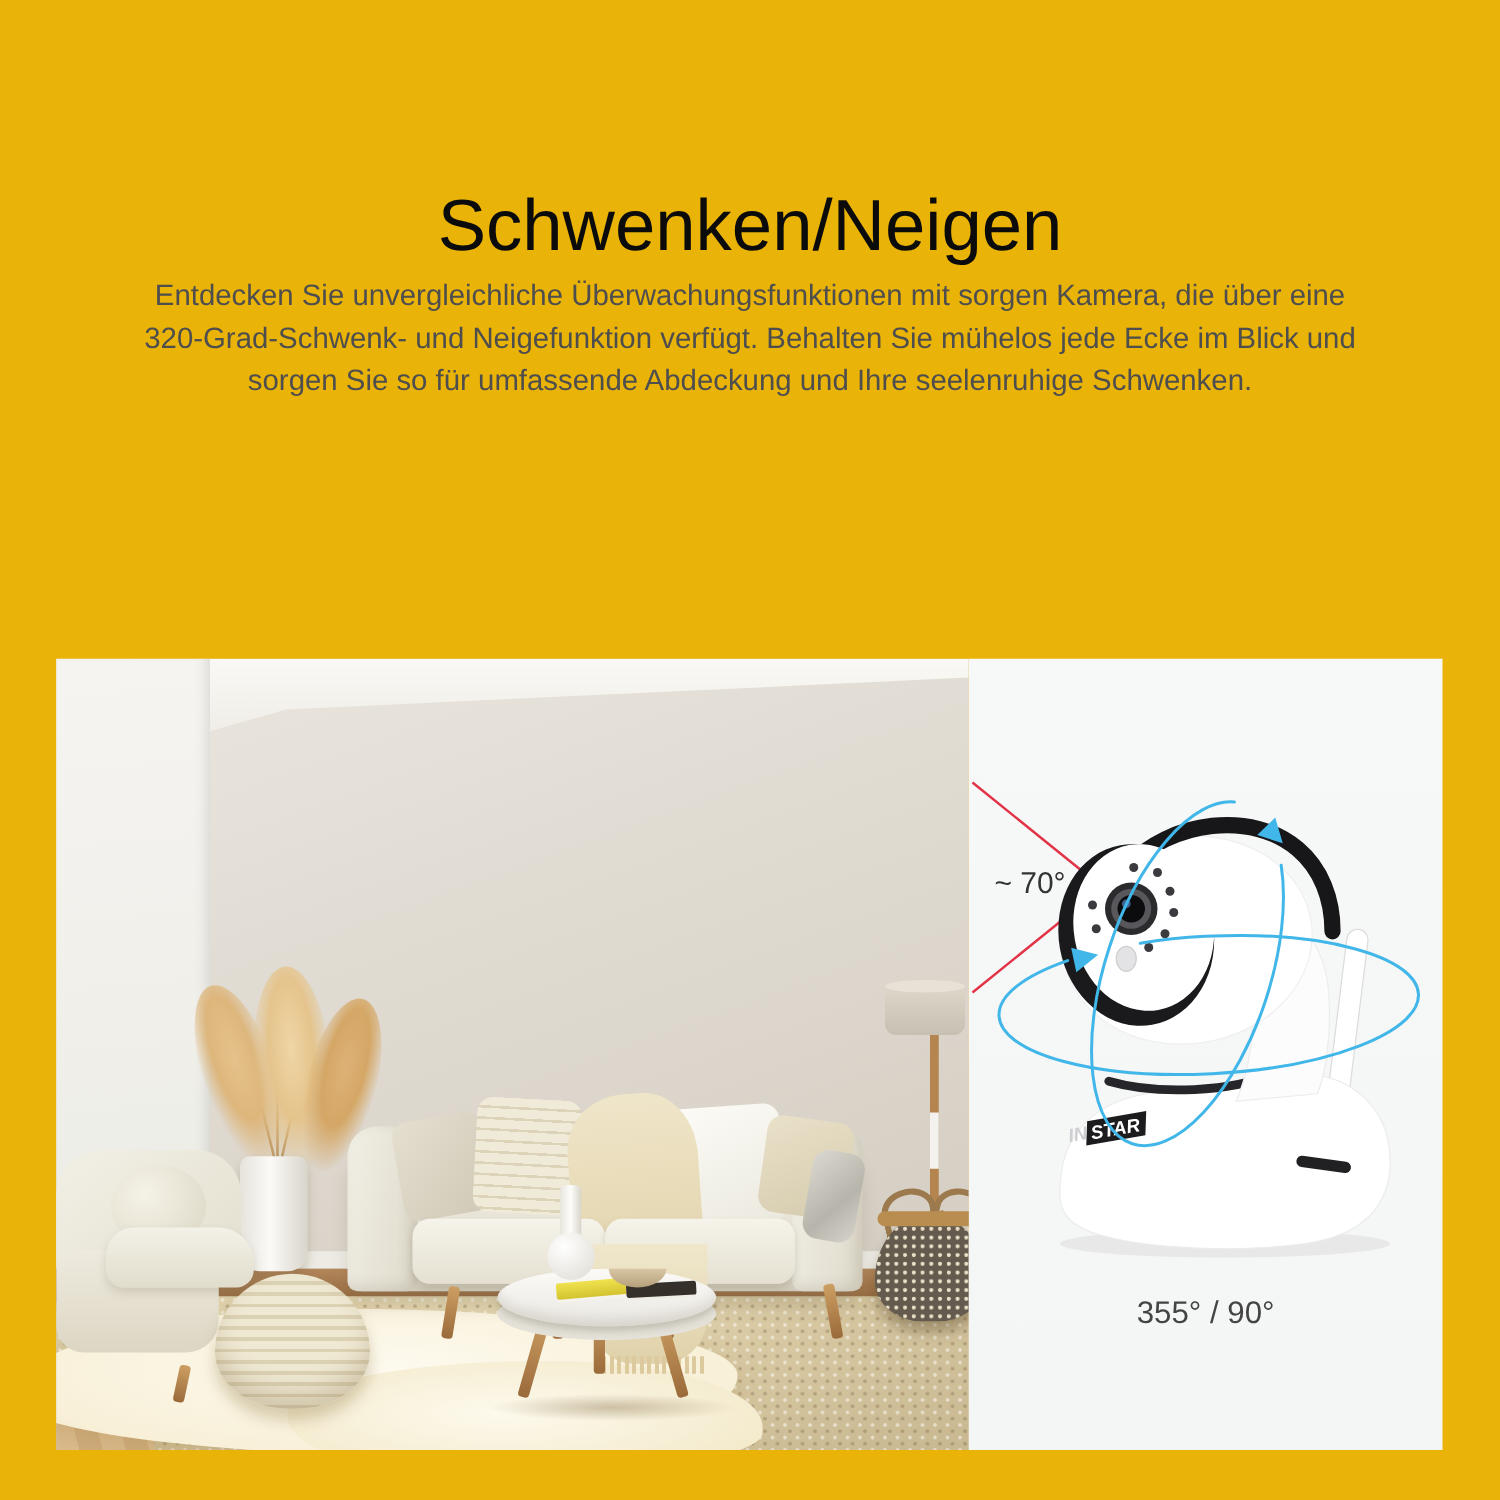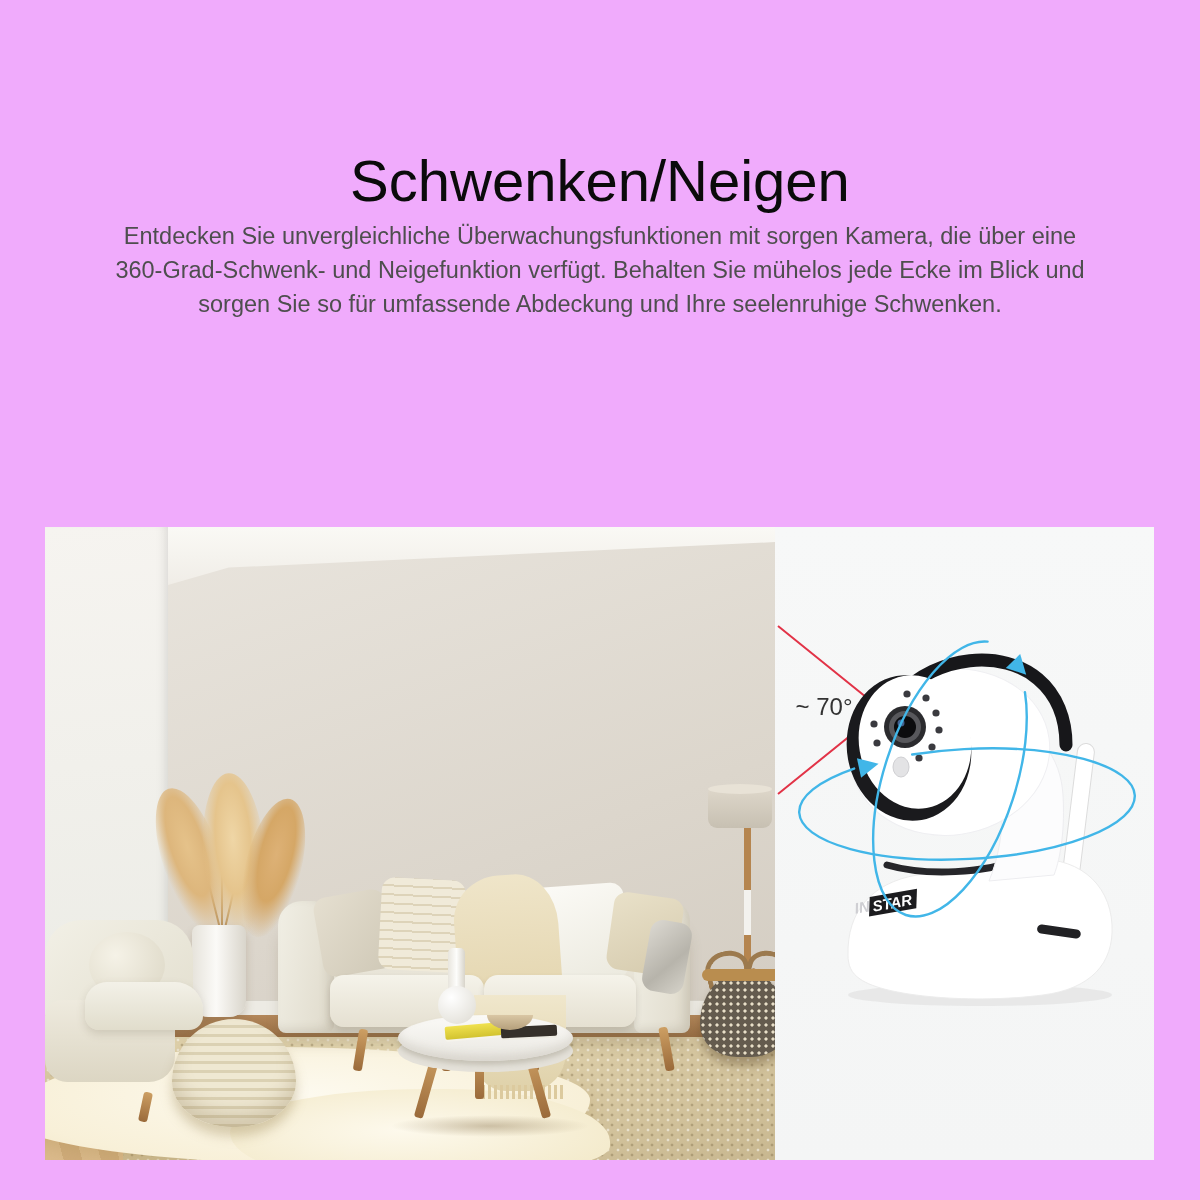--- a/index.html
+++ b/index.html
@@ -1,16 +1,16 @@
 <!DOCTYPE html>
 <html><head>
 <meta charset="utf-8">
 <style>
   html,body{margin:0;padding:0;background:#ffffff;}
-  .page{position:relative;width:1200px;height:1200px;background:#f0abfc;overflow:hidden;
+  .page{position:relative;width:1200px;height:1200px;background:#eab308;overflow:hidden;
         font-family:"Liberation Sans",sans-serif;}
   .abs{position:absolute;}
 
   
   .title{position:absolute;top:108px;left:0;width:100%;text-align:center;
          font-size:58px;font-weight:400;color:#0b0b0b;letter-spacing:0;}
   .intro{position:absolute;top:219px;left:30px;right:30px;text-align:center;
          font-size:23.5px;line-height:34px;color:#4e4e4e;}
 
   
@@ -132,21 +132,21 @@
 </style>
 </head>
 <body>
 
 <div class="page">
 
   <h1 class="title">Schwenken/Neigen</h1>
 
   <div class="intro">
     <div>Entdecken Sie unvergleichliche Überwachungsfunktionen mit sorgen Kamera, die über eine</div>
-    <div>360-Grad-Schwenk- und Neigefunktion verfügt. Behalten Sie mühelos jede Ecke im Blick und</div>
+    <div>320-Grad-Schwenk- und Neigefunktion verfügt. Behalten Sie mühelos jede Ecke im Blick und</div>
     <div>sorgen Sie so für umfassende Abdeckung und Ihre seelenruhige Schwenken.</div>
   </div>
 
   <div class="hero">
 
     <div class="room">
       <div class="abs wall-left"></div>
       <div class="abs ceiling"></div>
       <div class="abs baseboard"></div>
       <div class="abs floor-wood"></div>
@@ -272,16 +272,17 @@
 
         <g>
           <ellipse cx="192" cy="277" rx="168" ry="55" transform="rotate(-3 192 277)" fill="none" stroke-width="2.4" pathLength="100" stroke-dasharray="60 8 32 0" stroke-linecap="round" stroke="#41b6e8"></ellipse>
           <polygon points="0,-10 20,0 0,10" transform="translate(84,241) rotate(-12)" fill="#41b6e8"></polygon>
         </g>
       </svg>
 
       <div class="abs angle-label">~ 70°</div>
 
       <div class="abs caption">
+        <div class="val">355° / 90°</div>
       </div>
     </div>
   </div>
 </div>
 
 </body></html>

